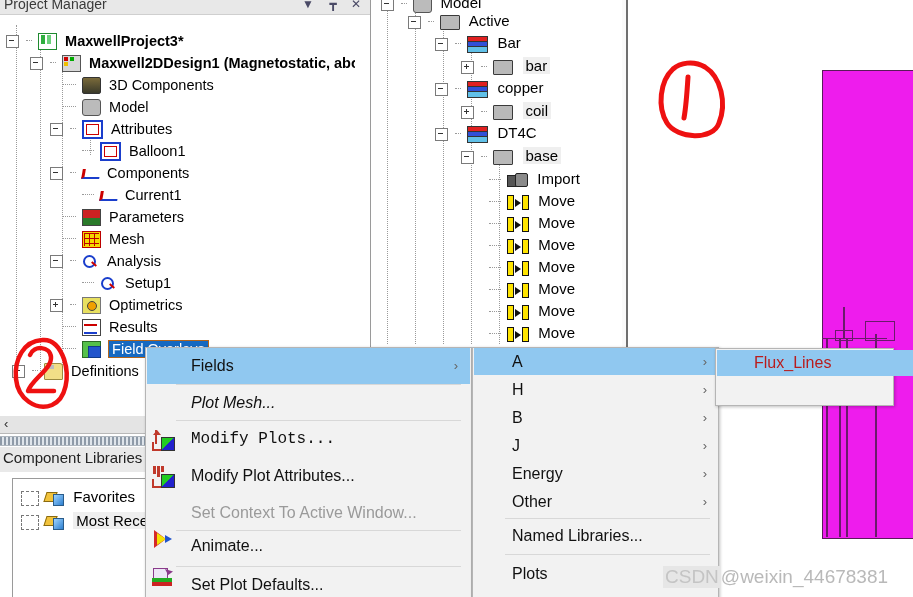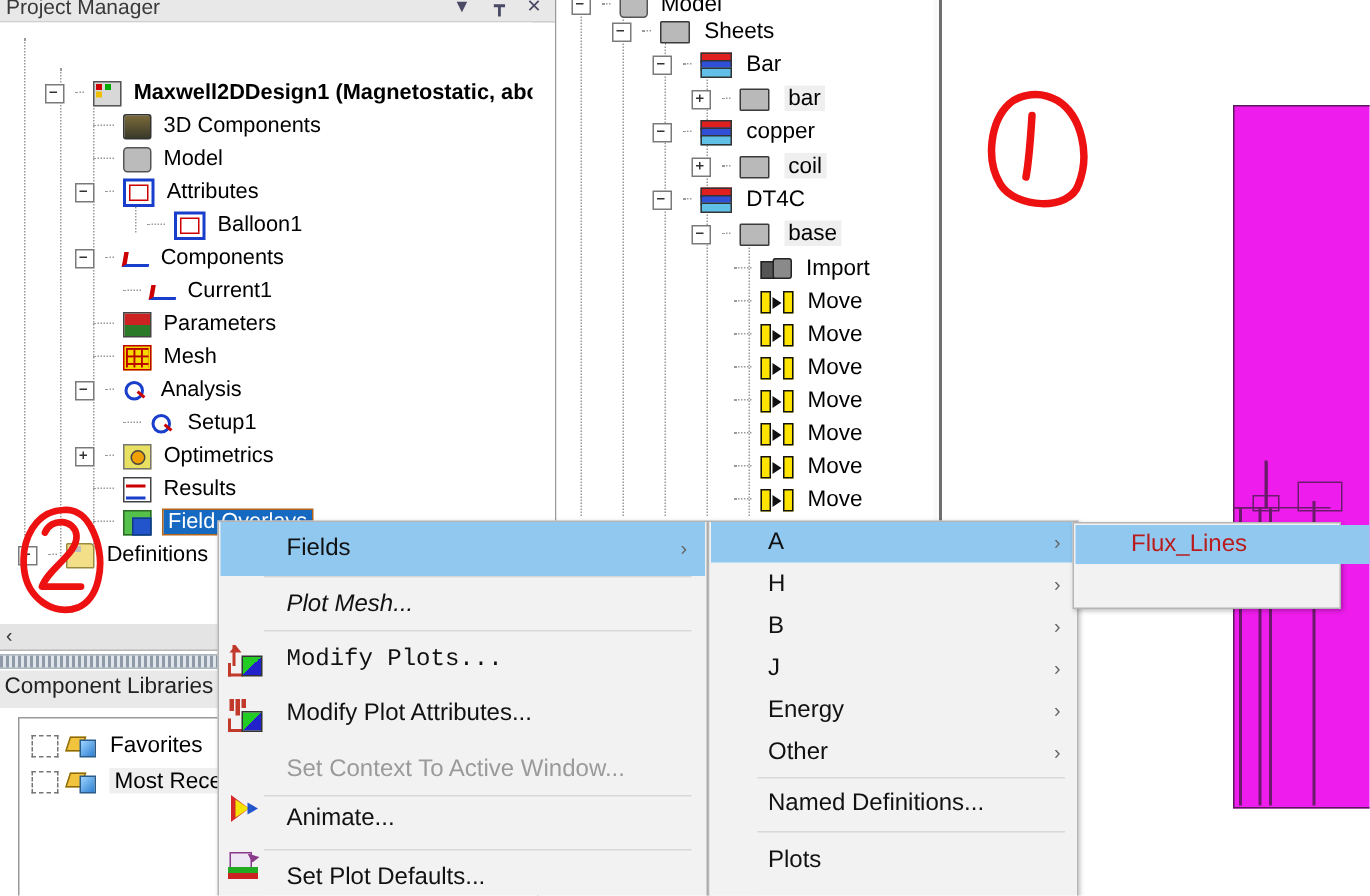--- a/index.html
+++ b/index.html
@@ -300,20 +300,26 @@
       <div class="pm-btn" id="pm-btn-close">✕</div>
     </div>
 
     <div id="pm-tree">
 
       <div class="vdots" style="left:16px; top:10px; height:348px;"></div>
       <div class="vdots" style="left:40px; top:30px; height:330px;"></div>
       <div class="vdots" style="left:62px; top:50px; height:300px;"></div>
       <div class="vdots" style="left:90px; top:120px; height:20px;"></div>
 
+      <div class="trow" style="top:14px; left:6px;">
+        <span class="exp"></span>
+        <span class="dots" style="width:6px;"></span>
+        <span class="ico ico-proj"></span>
+        <span class="lbl bold">MaxwellProject3*</span>
+      </div>
 
       <div class="trow" style="top:36px; left:30px;">
         <span class="exp"></span>
         <span class="dots" style="width:6px;"></span>
         <span class="ico ico-design"></span>
         <span class="lbl bold">Maxwell2DDesign1 (Magnetostatic, about Z</span>
       </div>
 
       <div class="trow" style="top:58px; left:62px;">
         <span class="dots" style="width:14px;"></span>
@@ -327,21 +333,21 @@
         <span class="lbl">Model</span>
       </div>
 
       <div class="trow" style="top:102px; left:50px;">
         <span class="exp"></span>
         <span class="dots" style="width:6px;"></span>
         <span class="ico ico-bnd"></span>
         <span class="lbl">Attributes</span>
       </div>
 
-      <div class="trow" style="top:124px; left:98px;">
+      <div class="trow" style="top:124px; left:82px;">
         <span class="dots" style="width:12px;"></span>
         <span class="ico ico-bnd"></span>
         <span class="lbl">Balloon1</span>
       </div>
 
       <div class="trow" style="top:146px; left:50px;">
         <span class="exp"></span>
         <span class="dots" style="width:6px;"></span>
         <span class="ico ico-exc"></span>
         <span class="lbl">Components</span>
@@ -441,21 +447,21 @@
     <div class="hrow" style="top:-8px; left:10px;">
       <span class="exp"></span>
       <span class="dots" style="width:6px;"></span>
       <span class="ico ico-model"></span>
       <span>Model</span>
     </div>
     <div class="hrow" style="top:10px; left:37px;">
       <span class="exp"></span>
       <span class="dots" style="width:6px;"></span>
       <span class="ico-sheets"></span>
-      <span>Sheets</span>
+      <span>Active</span>
     </div>
     <div class="hrow" style="top:32px; left:64px;">
       <span class="exp"></span>
       <span class="dots" style="width:6px;"></span>
       <span class="ico-stack"><i></i><i></i><i></i></span>
       <span>Bar</span>
     </div>
     <div class="hrow" style="top:55px; left:90px;">
       <span class="exp plus"></span>
       <span class="dots" style="width:6px;"></span>
@@ -622,28 +628,31 @@
     <div class="mi2" style="top:112px;">
       <span class="mtext">Energy</span>
       <span class="arrow">›</span>
     </div>
     <div class="mi2" style="top:140px;">
       <span class="mtext">Other</span>
       <span class="arrow">›</span>
     </div>
     <div class="msep2" style="top:170px;"></div>
     <div class="mi2" style="top:174px;">
-      <span class="mtext">Named Definitions...</span>
+      <span class="mtext">Named Libraries...</span>
     </div>
     <div class="msep2" style="top:206px;"></div>
     <div class="mi2" style="top:212px;">
       <span class="mtext">Plots</span>
     </div>
   </div>
 
   <div id="ctx3">
     <div class="mi3 highlight" style="top:1px;">
       <span class="mtext">Flux_Lines</span>
     </div>
   </div>
 
+  <div id="watermark">
+    <span id="wm-badge">CSDN</span><span>@weixin_44678381</span>
+  </div>
 
 </div>
 
 </body></html>

